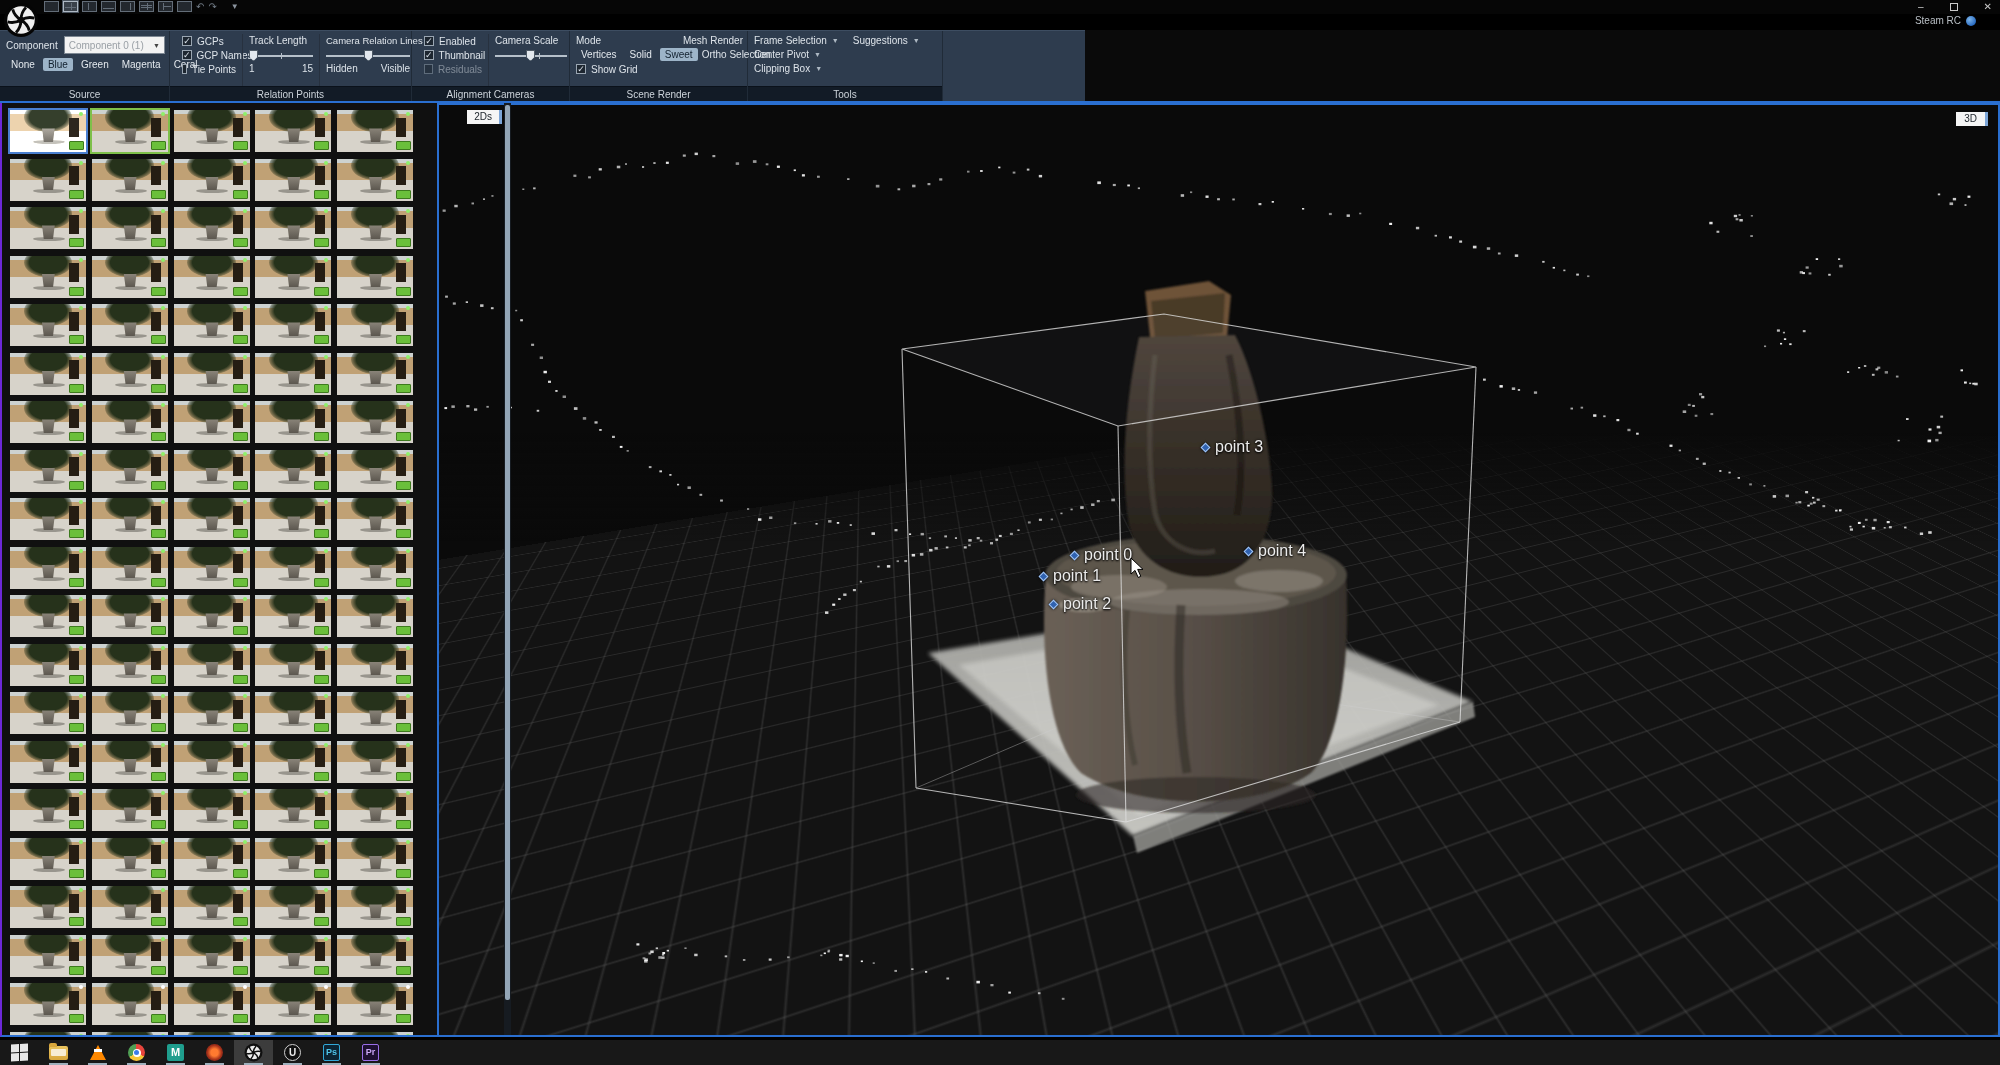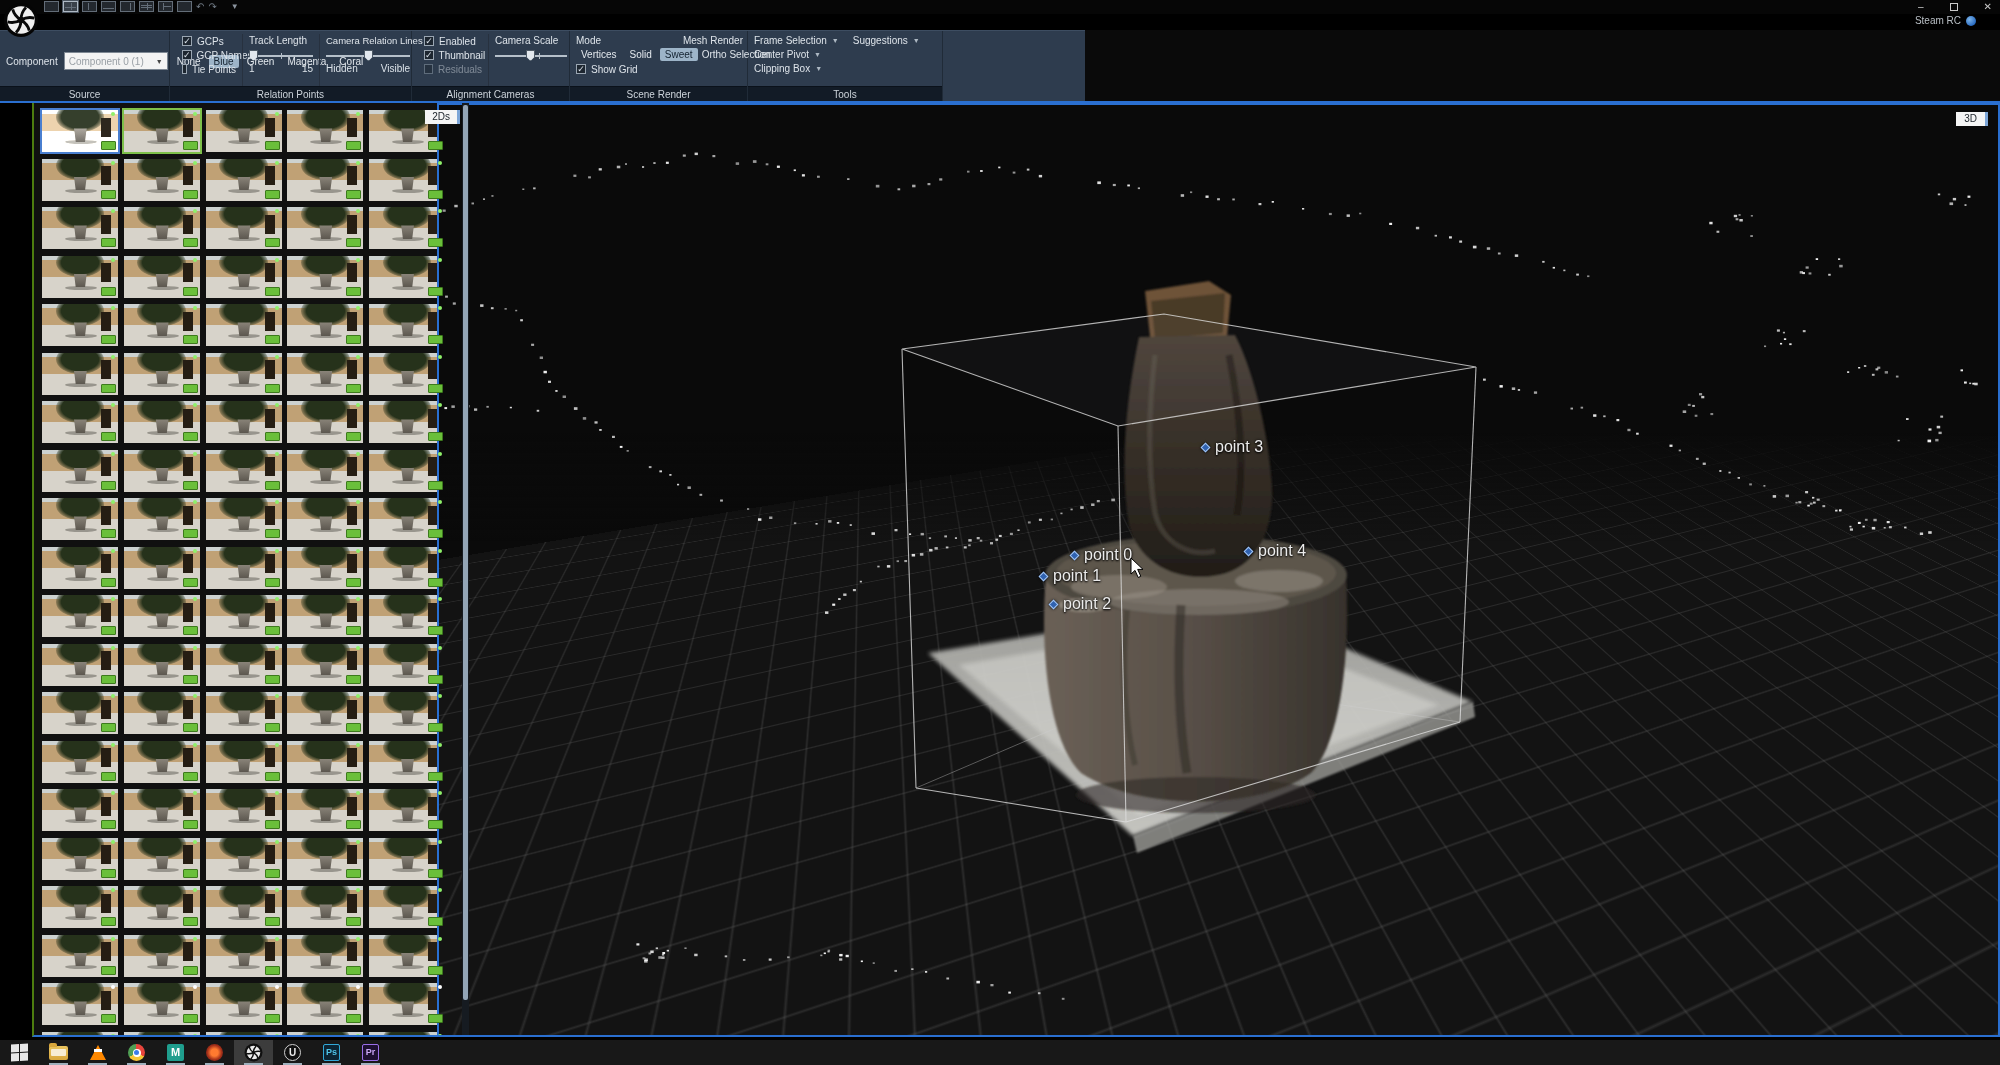--- a/index.html
+++ b/index.html
@@ -49,21 +49,21 @@
   .slider{position:relative;height:11px;margin-top:2px;}
   .slider .track{position:absolute;left:0;right:0;top:5px;height:2px;background:#b6c0ca;}
   .slider .mid{position:absolute;left:50%;top:3px;width:1px;height:6px;background:#b6c0ca;}
   .slider .handle{position:absolute;top:0;width:9px;height:11px;background:#e2e8ee;border:1px solid #4e5a66;clip-path:polygon(0 0,100% 0,100% 58%,50% 100%,0 58%);}
   .minmax{display:flex;justify-content:space-between;font-size:10px;color:#dbe2e8;}
   .toolbtn{font-size:10px;color:#dde3e9;display:flex;align-items:center;gap:5px;white-space:nowrap;}
   .toolbtn .caret{font-size:7px;color:#aeb9c4;}
   .accentline{position:absolute;left:0;top:101px;width:2000px;height:2px;background:#2a6fd0;}
 
   
-  .leftpanel{position:absolute;left:0;top:103px;width:437px;height:934px;background:#101010;overflow:hidden;border-left:2px solid #4d7c0f;border-bottom:2px solid #2a6fd0;margin-left:32px;}
+  .leftpanel{position:absolute;left:0;top:103px;width:511px;height:934px;background:#101010;overflow:hidden;border-left:2px solid #6d28d9;border-bottom:2px solid #2a6fd0;}
   .lp-badge{position:absolute;right:9px;top:7px;background:#f5f5f5;color:#20272e;font-size:10px;padding:0 7px;height:14px;line-height:14px;z-index:5;border-right:3px solid #7da6d8;}
   .lp-scroll{position:absolute;right:0;top:0;width:7px;height:100%;background:#161b21;z-index:4;}
   .lp-scroll .sthumb{position:absolute;left:1px;top:2px;width:5px;height:96%;background:#93a5b6;border-radius:2px;}
   .thumb{position:absolute;width:76px;height:42px;background:#1b1b1b;overflow:hidden;}
   .thumb .ph{position:absolute;inset:0;filter:blur(.6px);}
   .ph-base{position:absolute;inset:0;background:linear-gradient(180deg,#cdd2d0 0 10%,#c0a175 10% 50%,#d7d3ca 50% 100%);}
   .ph-fol{position:absolute;left:18%;top:-18%;width:64%;height:70%;border-radius:50%;background:radial-gradient(ellipse at center,#26321b 0 55%,rgba(38,50,27,.25) 72%,transparent 75%);}
   .ph-door{position:absolute;right:9%;top:18%;width:13%;height:46%;background:#251d13;}
   .ph-pot{position:absolute;left:41%;top:44%;width:19%;height:32%;background:linear-gradient(180deg,#8a8479,#5c574f);clip-path:polygon(6% 0,94% 0,82% 100%,18% 100%);}
   .ph-shadow{position:absolute;left:30%;top:72%;width:42%;height:9%;background:rgba(90,88,80,.5);border-radius:50%;}
@@ -167,21 +167,21 @@
   </div>
 
   <div class="brand">
     <span>Steam RC</span>
     <span class="globe"></span>
   </div>
 
   <div class="ribbon">
 
     <div class="rgroup" style="width:170px">
-      <div class="rbody" style="flex-direction:row;gap:4px;padding-top:5px">
+      <div class="rbody" style="flex-direction:column;gap:4px;padding-top:5px">
         <div style="display:flex;align-items:center;gap:6px">
           <span class="rlabel">Component</span>
           <div class="selectbox" style="width:104px">
             <span>Component 0 (1)</span>
               <span class="caret">▼</span>
           </div>
         </div>
         <div class="chiprow" id="color-chips">
             <span class="chip">None</span>
             <span class="chip sel">Blue</span>

